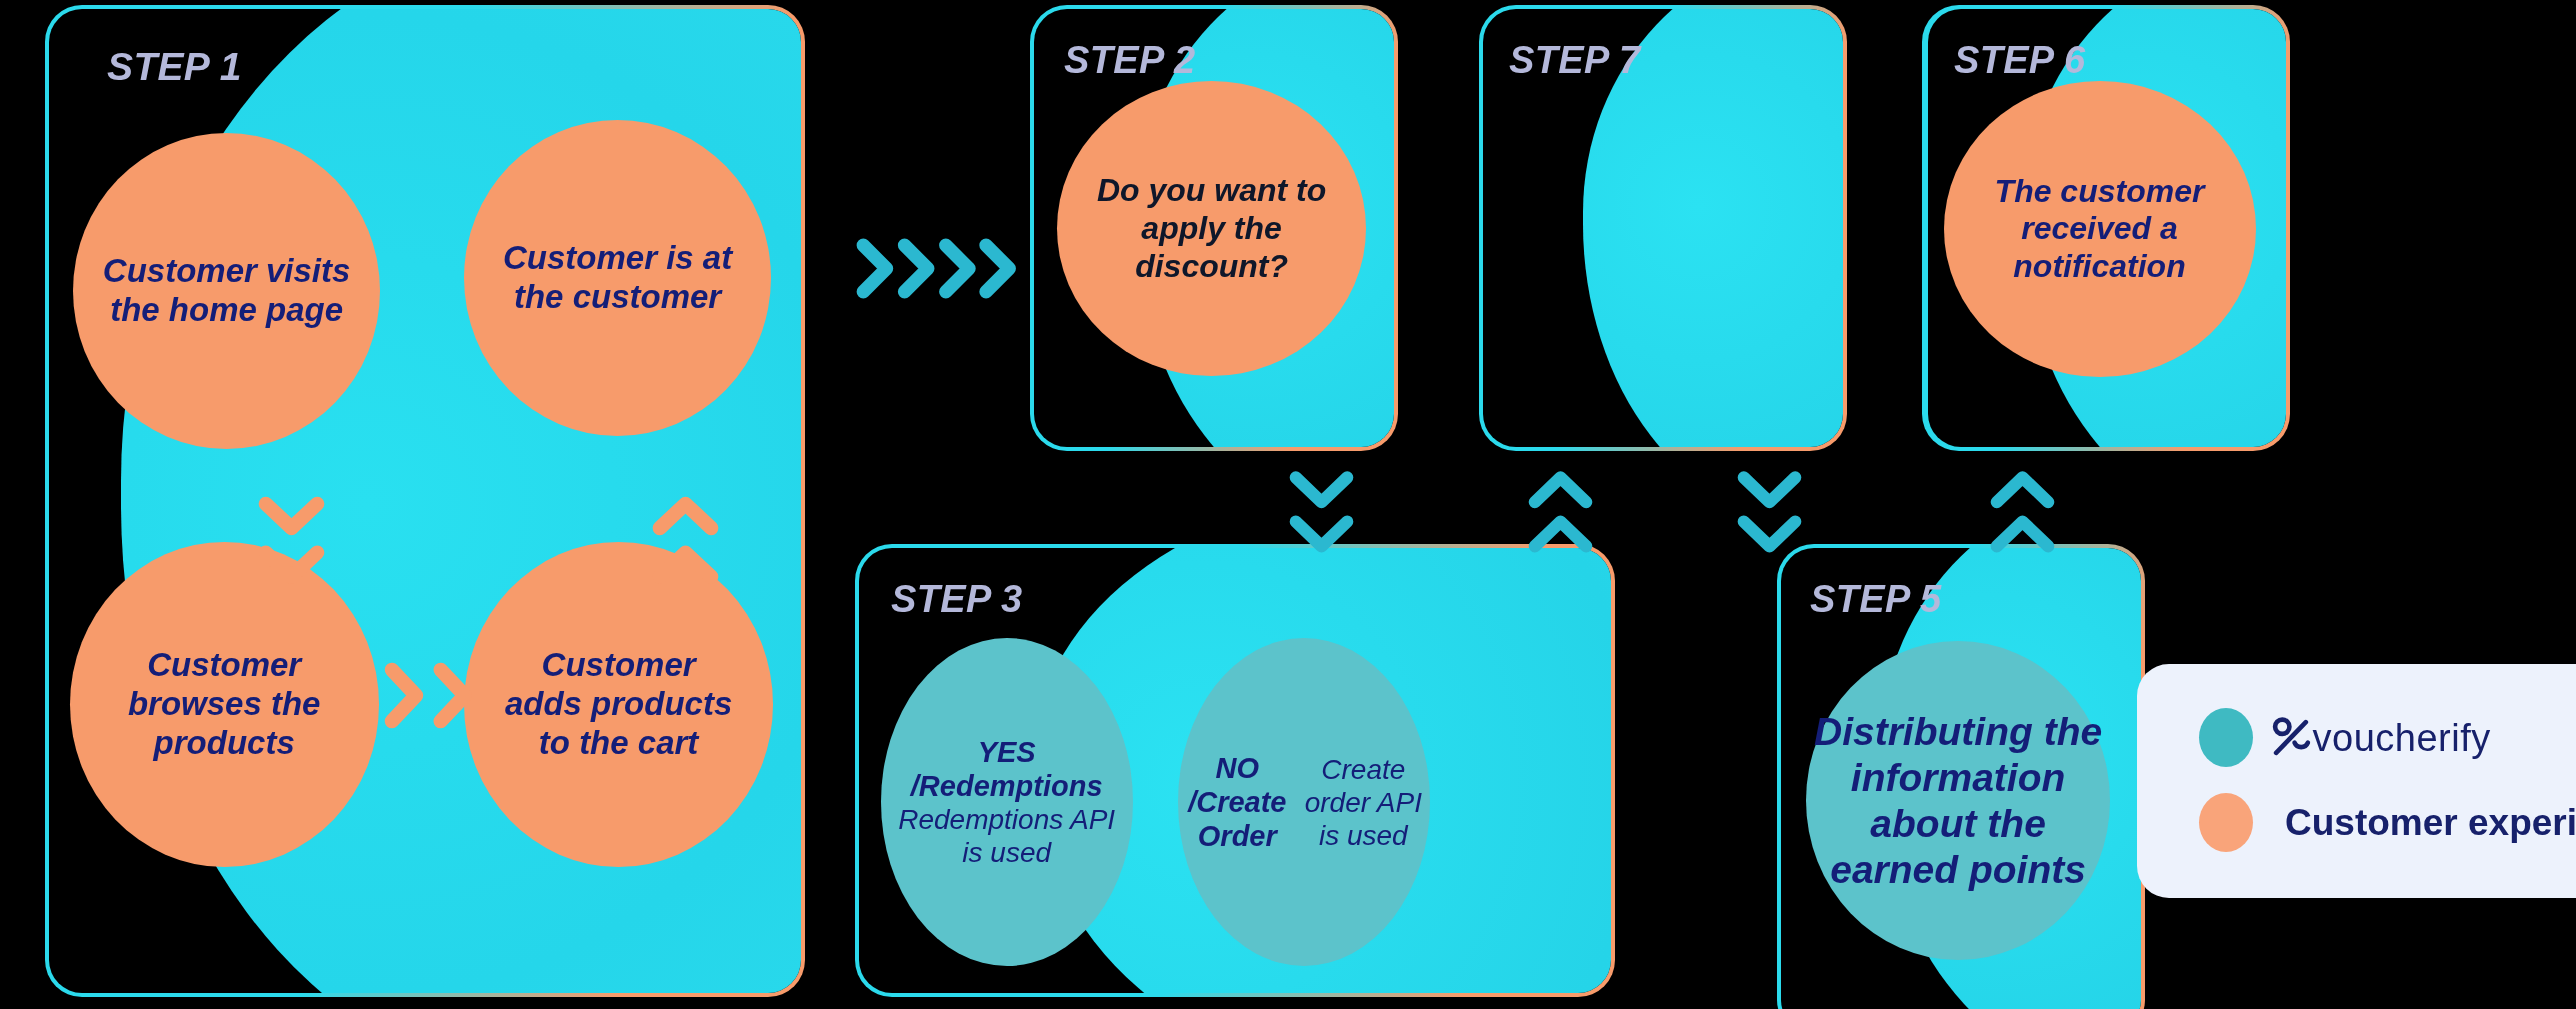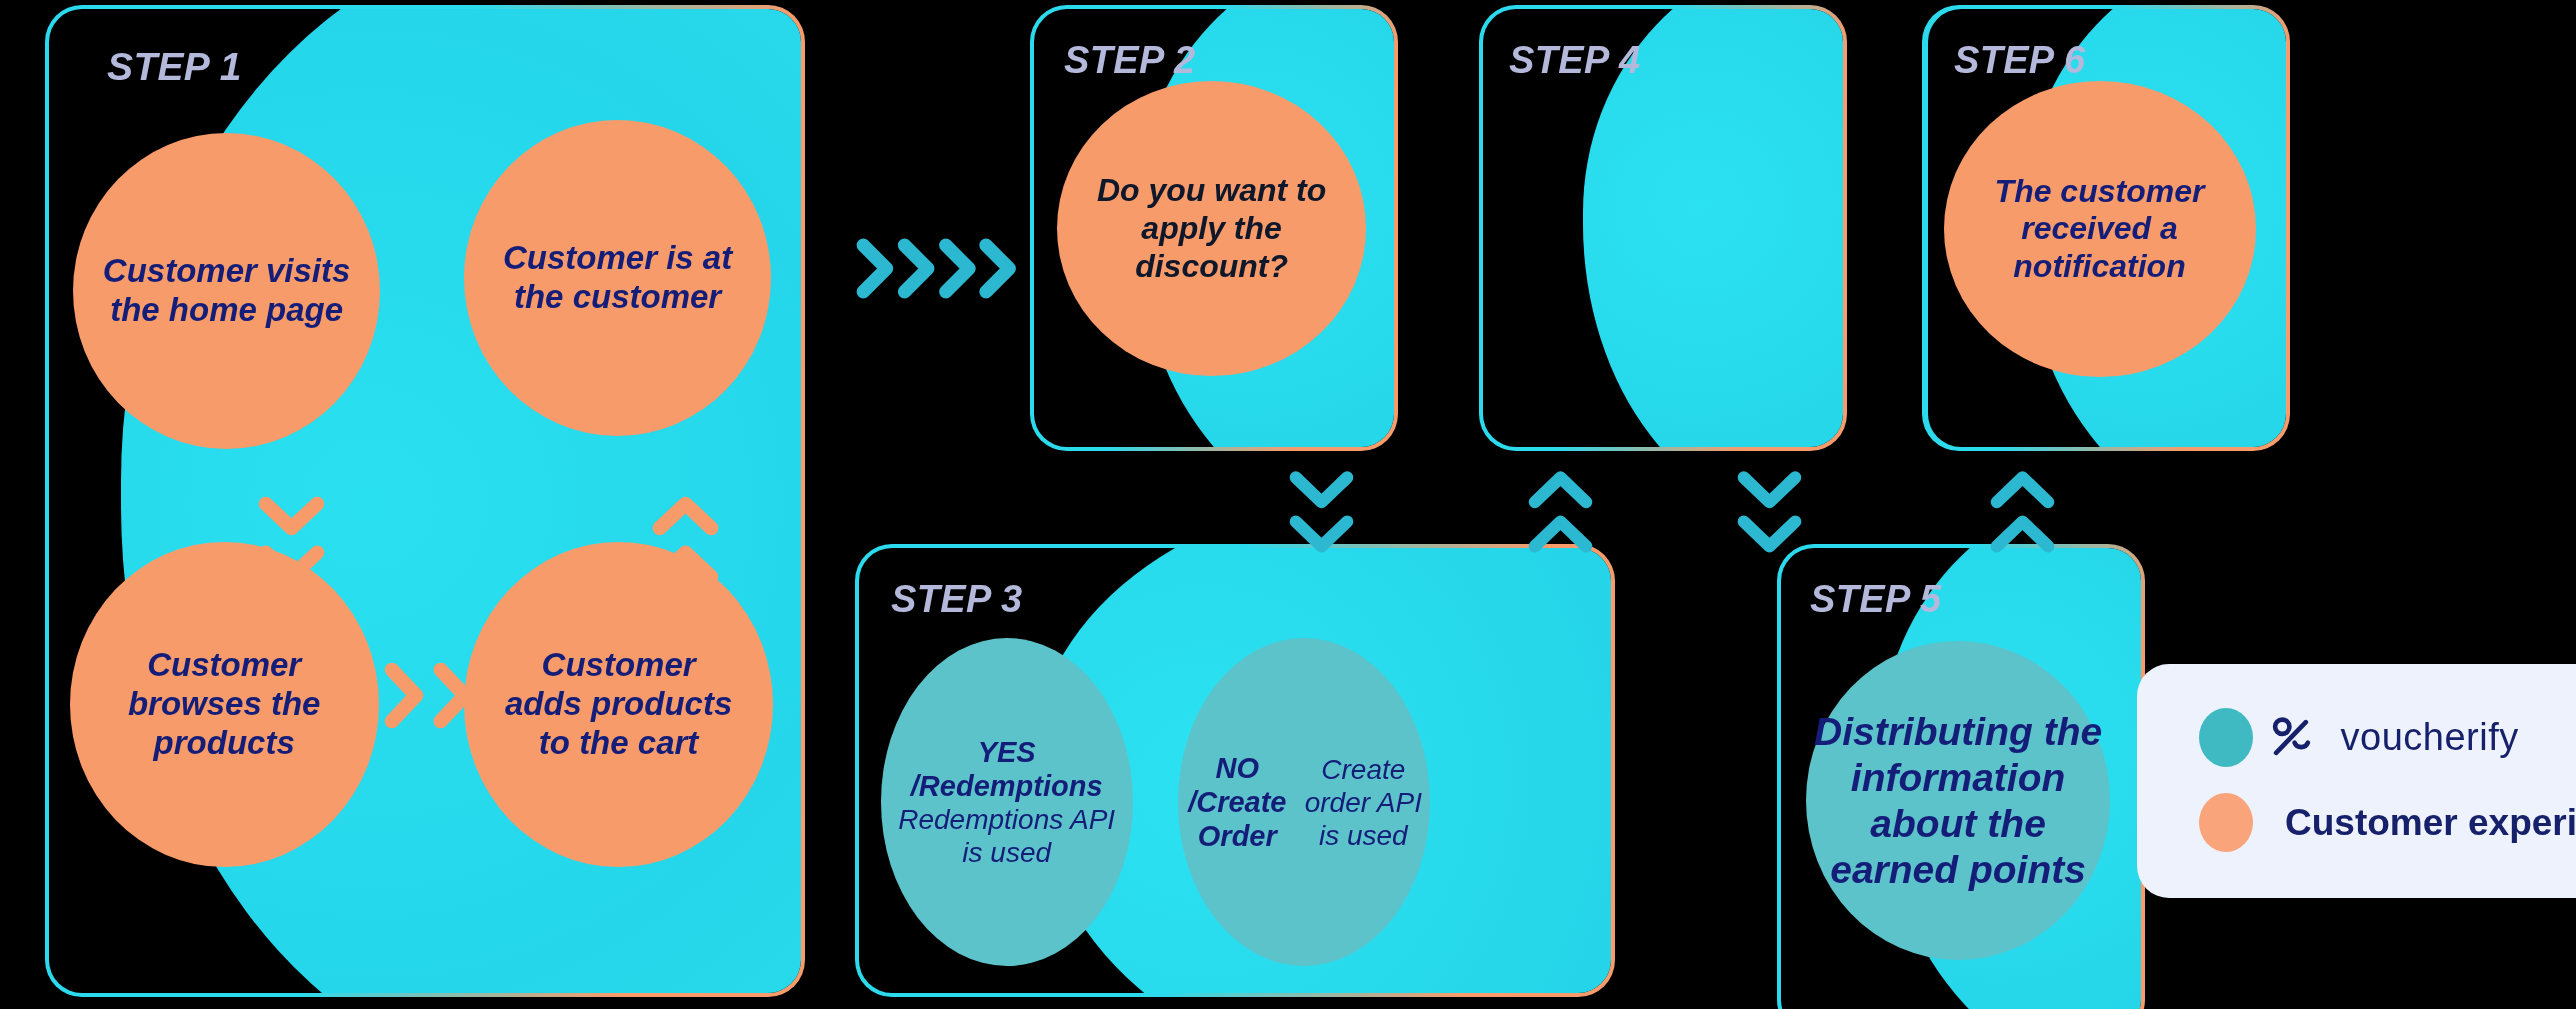--- a/index.html
+++ b/index.html
@@ -24,21 +24,21 @@
 
   
   .chev{position:absolute;z-index:8;}
   .chev svg{display:block;}
 
   
   .legend{position:absolute;background:#EDF2FC;border-radius:32px;z-index:20;}
   .legend-row{position:absolute;display:flex;align-items:center;}
   .legend-dot{border-radius:50%;flex:none;}
   .legend-text{color:#17216B;font-weight:700;white-space:nowrap;}
-  .vo-logo{display:flex;align-items:center;gap:29px;}
+  .vo-logo{display:flex;align-items:flex-end;gap:1px;}
   .vo-word{color:#17216B;font-size:38px;letter-spacing:0.5px;font-weight:400;}
 </style>
 </head>
 <body>
 
 <div class="card" style="left:45px;top:5.2px;width:760px;height:992px;
             background:linear-gradient(100deg,#2BDAEC 0%,#2BDAEC 46%,#F79B6B 80%,#F79B6B 100%);">
   <div class="card-inner">
 
     <div class="blob" style="left:72px;top:-82px;width:824px;height:1154px;
@@ -125,21 +125,21 @@
   </svg>
 </div>
 
 <div class="card" style="left:1479px;top:5.2px;width:368px;height:446px;
             background:linear-gradient(105deg,#2BDAEC 0%,#2BDAEC 40%,#F79B6B 78%,#F79B6B 100%);">
   <div class="card-inner">
     <div class="blob" style="left:100px;top:-62px;width:464px;height:577px;
                 border-radius:54% 0 0 50% / 46% 0 0 52%;
                 background:radial-gradient(circle at 25% 45%,#2BE2F2 0%,#25D4E8 65%,#2BDAEC 100%);"></div>
 
-    <span class="step-label" style="left:26px;top:30px;font-size:38px;">STEP 4</span>
+    <span class="step-label" style="left:26px;top:30px;font-size:38px;">STEP 7</span>
 
   </div>
 </div>
 
 <div class="chev" style="left:1522px;top:466px;">
   <svg width="77" height="103" viewBox="0 0 150 200" fill="none">
     <path d="M25 70 L75 22 L125 70" stroke="#2BB8D0" stroke-width="24" stroke-linecap="round" stroke-linejoin="round"></path>
     <path d="M25 156 L75 108 L125 156" stroke="#2BB8D0" stroke-width="24" stroke-linecap="round" stroke-linejoin="round"></path>
   </svg>
 </div>

